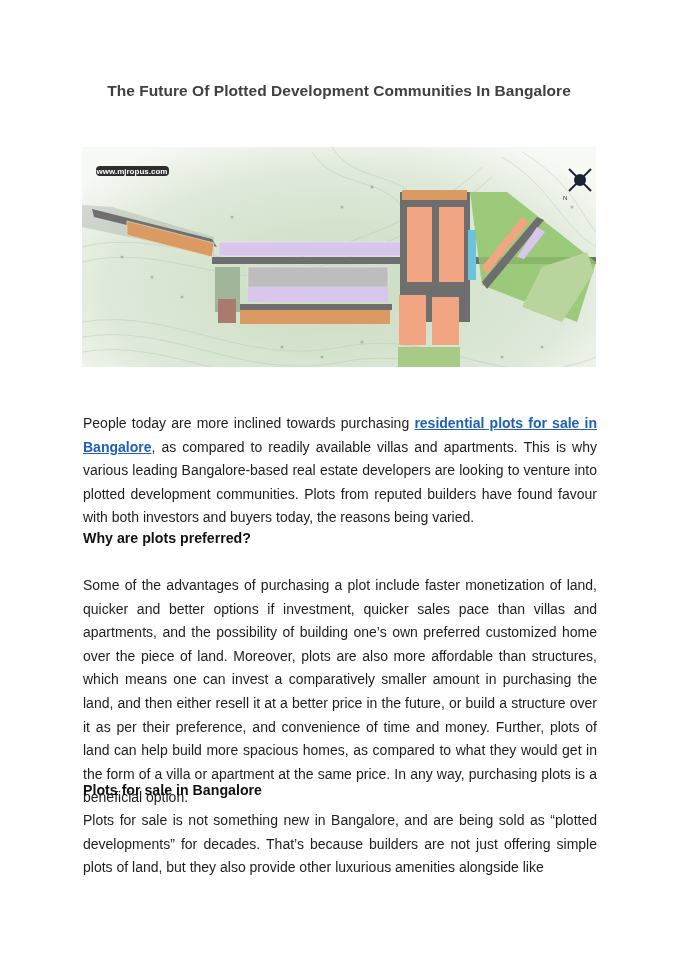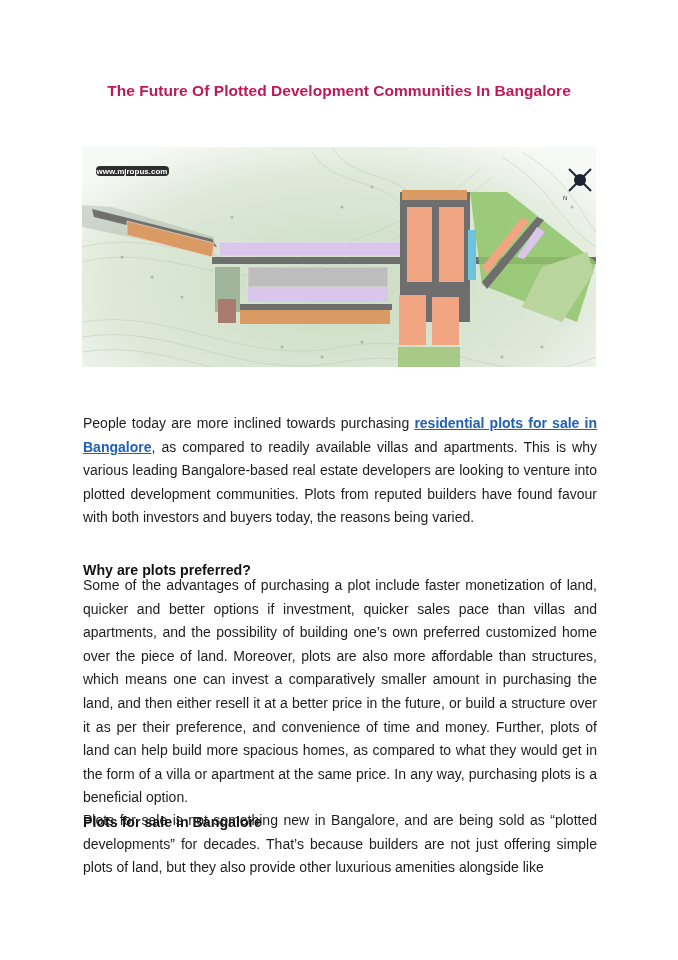--- a/index.html
+++ b/index.html
@@ -1,27 +1,27 @@
 <!DOCTYPE html>
 <html><head>
 <meta charset="utf-8">
 <style>
   html, body { margin: 0; padding: 0; background: #ffffff; }
   body { width: 678px; height: 960px; position: relative; overflow: hidden;
          font-family: "Liberation Sans", "DejaVu Sans", sans-serif; color: #1a1a1a; }
   .title { position: absolute; left: 0; right: 0; top: 82px; text-align: center;
-           font-weight: bold; font-size: 15.5px; color: #be185d; letter-spacing: 0.05px; }
+           font-weight: bold; font-size: 15.5px; color: #404040; letter-spacing: 0.05px; }
   .figure { position: absolute; left: 82px; top: 147px; width: 514px; height: 220px; overflow: hidden;
             background: #f4f6f2; }
   .figure svg { display: block; }
   .body-text { position: absolute; left: 83px; width: 514px; font-size: 14px; line-height: 23.6px;
                text-align: justify; color: #1d1d1d; }
   .body-text p { margin: 0; }
   .p1 { top: 412px; }
-  .h2 { position: absolute; left: 83px; font-weight: bold; font-size: 14.2px; color: #111; margin-top: 32px; }
+  .h2 { position: absolute; left: 83px; font-weight: bold; font-size: 14.2px; color: #111; }
   .h-why { top: 530px; }
   .p2 { top: 574px; }
   .h-plots { top: 782px; }
   .p3 { top: 809px; }
   a.link { color: #1f5fb4; font-weight: bold; text-decoration: underline; }
 </style>
 </head>
 <body>
 
 <div class="title">The Future Of Plotted Development Communities In Bangalore</div>

